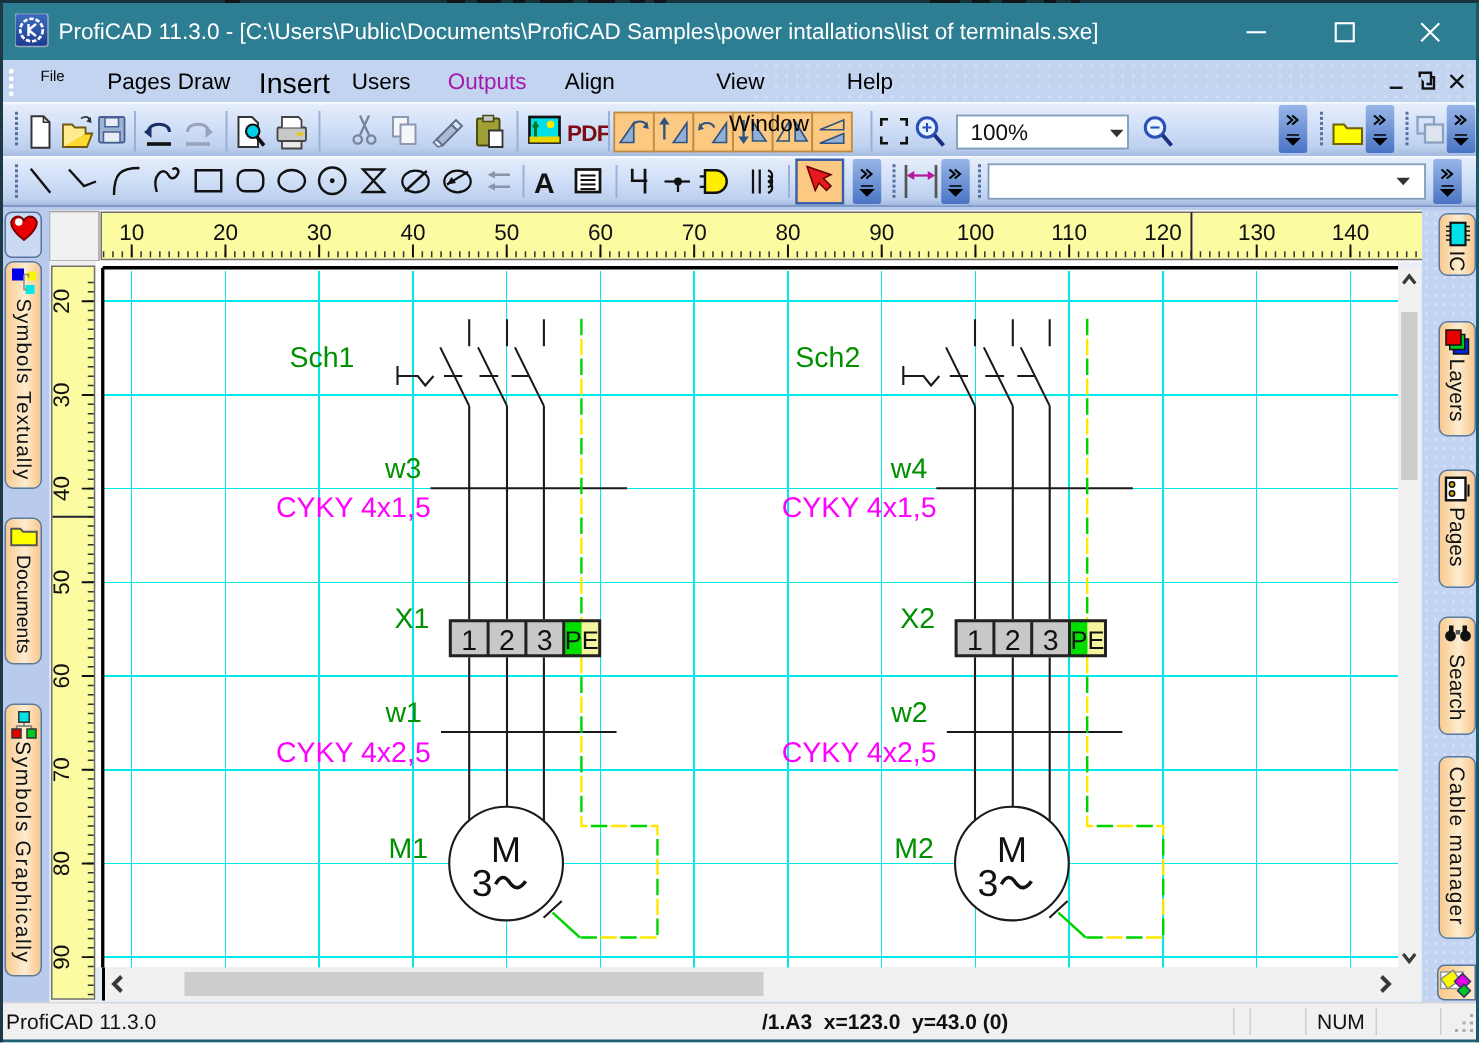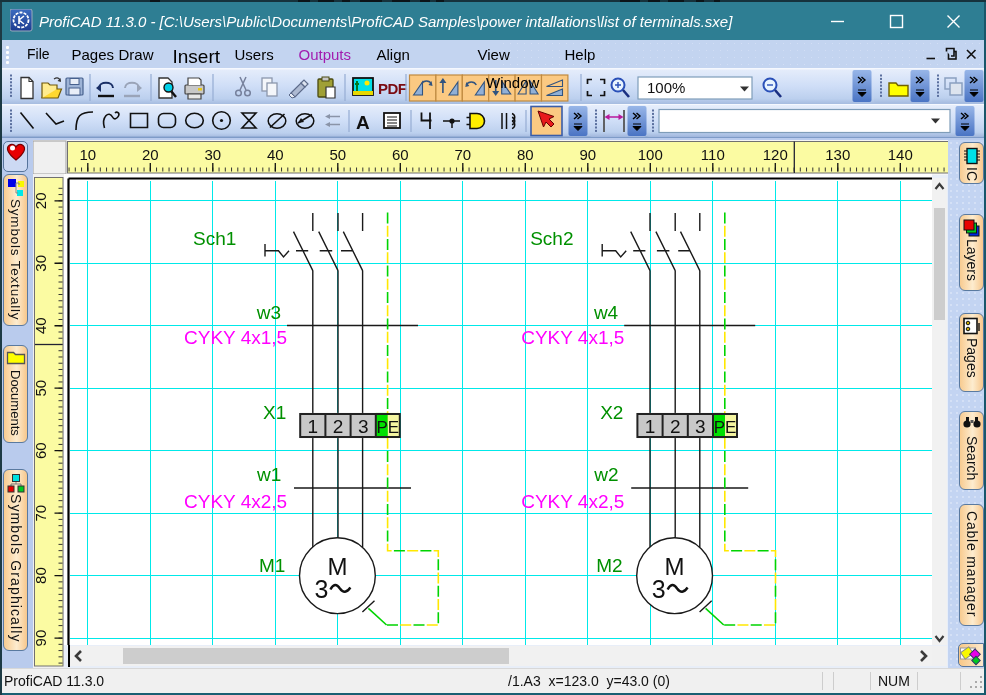--- a/index.html
+++ b/index.html
@@ -435,55 +435,55 @@
       <defs>
         <linearGradient id="lg" x1="0" y1="0" x2="0" y2="1">
           <stop offset="0" stop-color="#3c6cc0"></stop>
           <stop offset="1" stop-color="#1c3c90"></stop>
         </linearGradient>
       </defs>
       <rect x="0" y="0" width="22" height="22" rx="2" fill="url(#lg)" stroke="#9ab"></rect>
       <circle cx="11" cy="11" r="7.5" fill="none" stroke="#fff" stroke-width="1.8" stroke-dasharray="3 1.2"></circle>
       <path d="M9 7v8M9 11l5-4M9 11l5 4" stroke="#fff" stroke-width="1.6" fill="none"></path>
     </svg>
-    <div style="position:absolute;left:39px;top:12.5px;font-size:15px;color:#fff;white-space:pre;font-style:italic;">ProfiCAD 11.3.0 - [C:\Users\Public\Documents\ProfiCAD Samples\power intallations\list of terminals.sxe]</div>
+    <div style="position:absolute;left:39px;top:12.5px;font-size:15px;color:#fff;white-space:pre;">ProfiCAD 11.3.0 - [C:\Users\Public\Documents\ProfiCAD Samples\power intallations\list of terminals.sxe]</div>
     <svg width="160" height="40" style="position:absolute;left:826px;top:0">
       <g stroke="#fff" stroke-width="1.4" fill="none">
         <path d="M5 21.5h13"></path>
         <rect x="64.5" y="15.5" width="12" height="12"></rect>
         <path d="M121.5 15.5l12 12M133.5 15.5l-12 12"></path>
       </g>
     </svg>
 <div style="position:absolute;left:2px;top:40px;width:982px;height:28px;background:#c3d4f0;"></div>
     <div style="position:absolute;left:500px;top:40px;width:484px;height:28px;background:#c3d4f0;background-image:radial-gradient(#d2def5 0.9px, transparent 1px);background-size:7px 7px;"></div>
     <div style="position:absolute;left:6px;top:46px;width:3px;height:3px;background:#ffffff;border-radius:1px;"></div>
     <div style="position:absolute;left:6px;top:51px;width:3px;height:3px;background:#ffffff;border-radius:1px;"></div>
     <div style="position:absolute;left:6px;top:56px;width:3px;height:3px;background:#ffffff;border-radius:1px;"></div>
     <div style="position:absolute;left:6px;top:61px;width:3px;height:3px;background:#ffffff;border-radius:1px;"></div>
-    <div style="position:absolute;left:27px;top:46px;font-size:14px;color:#000;">File</div>
+    <div style="position:absolute;left:27px;top:46px;font-size:10px;color:#000;">File</div>
     <div style="position:absolute;left:71.5px;top:46px;font-size:15px;color:#000;">Pages</div>
     <div style="position:absolute;left:118.5px;top:46px;font-size:15px;color:#000;">Draw</div>
     <div style="position:absolute;left:172.5px;top:46px;font-size:19px;color:#000000;">Insert</div>
     <div style="position:absolute;left:234.5px;top:46px;font-size:15px;color:#000;">Users</div>
     <div style="position:absolute;left:298.5px;top:46px;font-size:15px;color:#a21caf;">Outputs</div>
     <div style="position:absolute;left:376.5px;top:46px;font-size:15px;color:#000;">Align</div>
     <div style="position:absolute;left:431.5px;top:46px;font-size:15px;color:#000;margin-left:46px;">View</div>
     <div style="position:absolute;left:486px;top:46px;font-size:15px;color:#000;margin-top:28px;">Window</div>
     <div style="position:absolute;left:564.5px;top:46px;font-size:15px;color:#000;">Help</div>
     <svg width="60" height="28" style="position:absolute;left:922px;top:40px">
       <g stroke="#111" stroke-width="1.6" fill="none">
         <path d="M4.5 18.5h8.5"></path>
         <rect x="26.5" y="11.5" width="7.5" height="7.5"></rect>
         <path d="M24.5 11.5v-3h7.5v7.5h-3" fill="#c3d4f0"></path>
         <path d="M45 10l8.5 8.5M53.5 10L45 18.5"></path>
       </g>
     </svg>
 <div style="position:absolute;left:0;top:668px;width:986px;height:25px;background:#f0f0f0;border-top:1px solid #d8d8d8;box-sizing:border-box;"></div>
     <div style="position:absolute;left:4px;top:673px;font-size:14px;color:#111;">ProfiCAD 11.3.0</div>
-    <div style="position:absolute;left:508px;top:673px;font-size:14px;color:#111;white-space:pre;">/1.A3  x=123.0  y=43.0 (0)</div>
+    <div style="position:absolute;left:508px;top:673px;font-size:14px;color:#111;white-space:pre;font-weight:bold;">/1.A3  x=123.0  y=43.0 (0)</div>
     <div style="position:absolute;left:822px;top:672px;width:1px;height:18px;background:#cdcdcd;"></div>
     <div style="position:absolute;left:833px;top:672px;width:1px;height:18px;background:#cdcdcd;"></div>
     <div style="position:absolute;left:870px;top:672px;width:1px;height:18px;background:#cdcdcd;"></div>
     <div style="position:absolute;left:917px;top:672px;width:1px;height:18px;background:#cdcdcd;"></div>
     <div style="position:absolute;left:960px;top:672px;width:1px;height:18px;background:#cdcdcd;"></div>
     <div style="position:absolute;left:878px;top:673px;font-size:14px;color:#111;">NUM</div>
     <div style="position:absolute;left:980px;top:686px;width:2px;height:2px;background:#aaa;"></div>
     <div style="position:absolute;left:980px;top:681px;width:2px;height:2px;background:#aaa;"></div>
     <div style="position:absolute;left:980px;top:676px;width:2px;height:2px;background:#aaa;"></div>
     <div style="position:absolute;left:975px;top:686px;width:2px;height:2px;background:#aaa;"></div>

